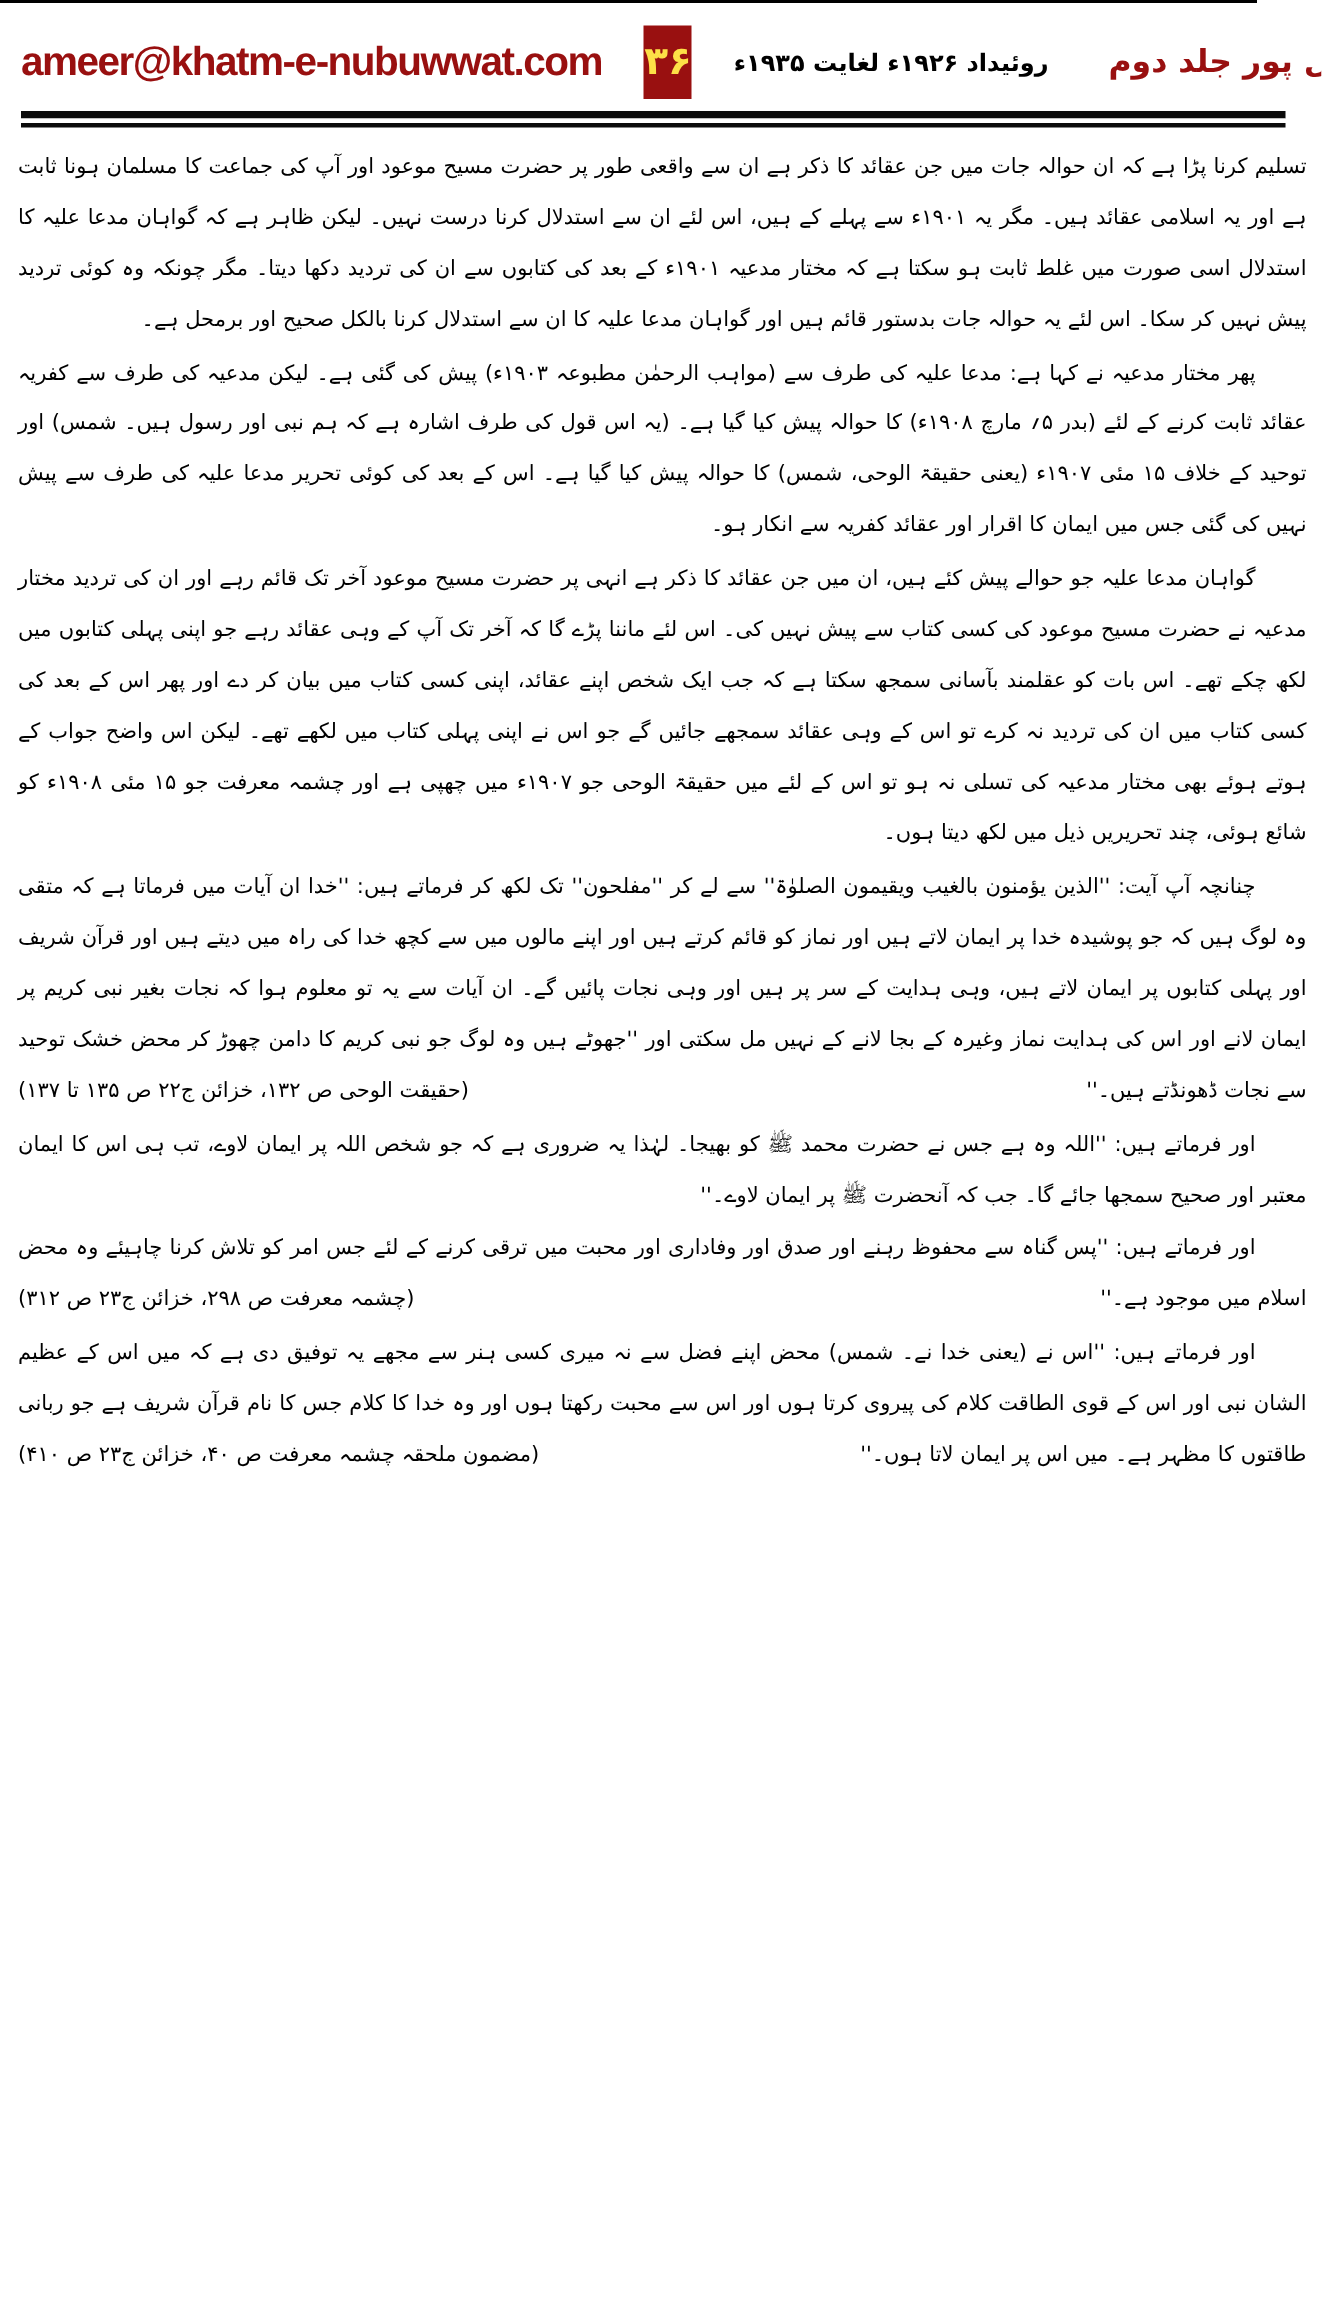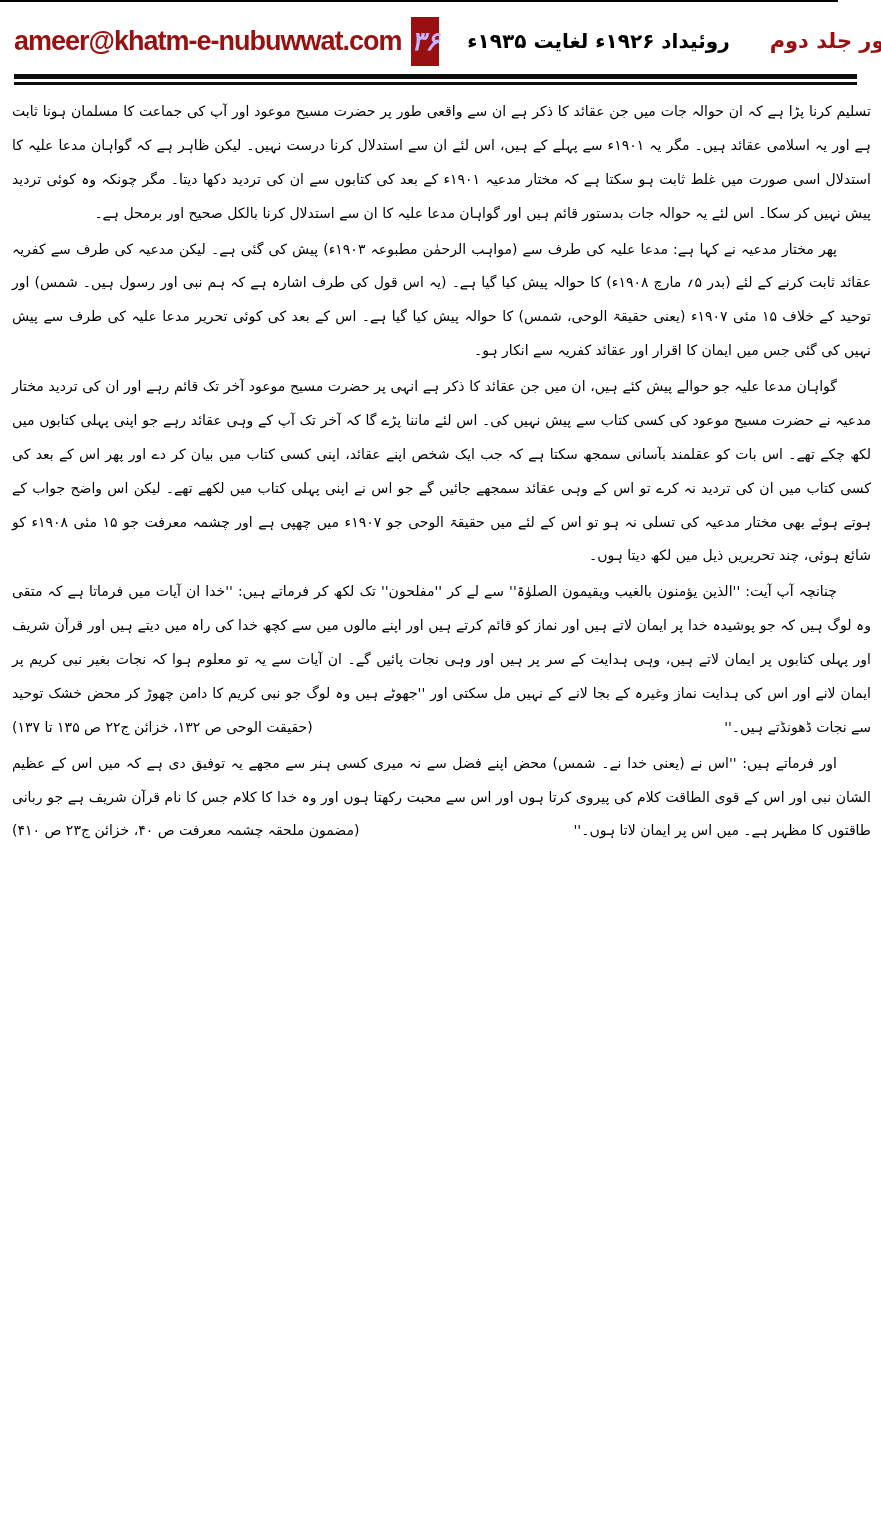--- a/index.html
+++ b/index.html
@@ -32,29 +32,28 @@
     font-family:"Liberation Sans","DejaVu Sans",sans-serif;
     font-weight:bold;font-size:27px;
     color:var(--accent);
     letter-spacing:-1px;
     white-space:nowrap;
   }
   .header-spacer{flex:1;}
   .page-badge{
     width:58px;height:49px;
     background:var(--accent);
-    color:#c4b5fd;
+    color:#fde047;
     display:flex;align-items:center;justify-content:center;
     font-size:26px;font-weight:bold;
-    margin:0 14px 0 10px;
-    font-style:italic;
+    margin:0 14px 0 28px;
   }
   .date-range{
     direction:rtl;
-    font-weight:bold;font-size:20px;
+    font-weight:bold;font-size:16px;
     color:#000;
     margin-left:14px;margin-right:40px;
     white-space:nowrap;
   }
   .book-title{
     direction:rtl;
     font-weight:bold;font-size:21px;
     color:var(--accent);
     white-space:nowrap;
     margin-right:4px;
@@ -114,18 +113,19 @@
     <div class="thick"></div>
     <div class="gap"></div>
     <div class="thin"></div>
   </div>
 
   <div class="content">
     <p><span>تسلیم کرنا پڑا ہے کہ ان حوالہ جات میں جن عقائد کا ذکر ہے ان سے واقعی طور پر حضرت مسیح موعود اور آپ کی جماعت کا مسلمان ہونا ثابت ہے اور یہ اسلامی عقائد ہیں۔ مگر یہ ۱۹۰۱ء سے پہلے کے ہیں، اس لئے ان سے استدلال کرنا درست نہیں۔ لیکن ظاہر ہے کہ گواہان مدعا علیہ کا استدلال اسی صورت میں غلط ثابت ہو سکتا ہے کہ مختار مدعیہ ۱۹۰۱ء کے بعد کی کتابوں سے ان کی تردید دکھا دیتا۔ مگر چونکہ وہ کوئی تردید پیش نہیں کر سکا۔ اس لئے یہ حوالہ جات بدستور قائم ہیں اور گواہان مدعا علیہ کا ان سے استدلال کرنا بالکل صحیح اور برمحل ہے۔</span></p>
     <p class="indent"><span>پھر مختار مدعیہ نے کہا ہے: مدعا علیہ کی طرف سے (مواہب الرحمٰن مطبوعہ ۱۹۰۳ء) پیش کی گئی ہے۔ لیکن مدعیہ کی طرف سے کفریہ عقائد ثابت کرنے کے لئے (بدر ۵؍ مارچ ۱۹۰۸ء) کا حوالہ پیش کیا گیا ہے۔ (یہ اس قول کی طرف اشارہ ہے کہ ہم نبی اور رسول ہیں۔ شمس) اور توحید کے خلاف ۱۵ مئی ۱۹۰۷ء (یعنی حقیقۃ الوحی، شمس) کا حوالہ پیش کیا گیا ہے۔ اس کے بعد کی کوئی تحریر مدعا علیہ کی طرف سے پیش نہیں کی گئی جس میں ایمان کا اقرار اور عقائد کفریہ سے انکار ہو۔</span></p>
     <p class="indent"><span>گواہان مدعا علیہ جو حوالے پیش کئے ہیں، ان میں جن عقائد کا ذکر ہے انہی پر حضرت مسیح موعود آخر تک قائم رہے اور ان کی تردید مختار مدعیہ نے حضرت مسیح موعود کی کسی کتاب سے پیش نہیں کی۔ اس لئے ماننا پڑے گا کہ آخر تک آپ کے وہی عقائد رہے جو اپنی پہلی کتابوں میں لکھ چکے تھے۔ اس بات کو عقلمند بآسانی سمجھ سکتا ہے کہ جب ایک شخص اپنے عقائد، اپنی کسی کتاب میں بیان کر دے اور پھر اس کے بعد کی کسی کتاب میں ان کی تردید نہ کرے تو اس کے وہی عقائد سمجھے جائیں گے جو اس نے اپنی پہلی کتاب میں لکھے تھے۔ لیکن اس واضح جواب کے ہوتے ہوئے بھی مختار مدعیہ کی تسلی نہ ہو تو اس کے لئے میں حقیقۃ الوحی جو ۱۹۰۷ء میں چھپی ہے اور چشمہ معرفت جو ۱۵ مئی ۱۹۰۸ء کو شائع ہوئی، چند تحریریں ذیل میں لکھ دیتا ہوں۔</span></p>
     <p class="indent"><span>چنانچہ آپ آیت: ''الذین یؤمنون بالغیب ویقیمون الصلوٰۃ'' سے لے کر ''مفلحون'' تک لکھ کر فرماتے ہیں: ''خدا ان آیات میں فرماتا ہے کہ متقی وہ لوگ ہیں کہ جو پوشیدہ خدا پر ایمان لاتے ہیں اور نماز کو قائم کرتے ہیں اور اپنے مالوں میں سے کچھ خدا کی راہ میں دیتے ہیں اور قرآن شریف اور پہلی کتابوں پر ایمان لاتے ہیں، وہی ہدایت کے سر پر ہیں اور وہی نجات پائیں گے۔ ان آیات سے یہ تو معلوم ہوا کہ نجات بغیر نبی کریم پر ایمان لانے اور اس کی ہدایت نماز وغیرہ کے بجا لانے کے نہیں مل سکتی اور ''جھوٹے ہیں وہ لوگ جو نبی کریم کا دامن چھوڑ کر محض خشک توحید سے نجات ڈھونڈتے ہیں۔''</span><span class="cite">(حقیقت الوحی ص ۱۳۲، خزائن ج۲۲ ص ۱۳۵ تا ۱۳۷)</span></p>
-    <p class="indent"></p>
+    <p class="indent"><span>اور فرماتے ہیں: ''اللہ وہ ہے جس نے حضرت محمد ﷺ کو بھیجا۔ لہٰذا یہ ضروری ہے کہ جو شخص اللہ پر ایمان لاوے، تب ہی اس کا ایمان معتبر اور صحیح سمجھا جائے گا۔ جب کہ آنحضرت ﷺ پر ایمان لاوے۔''</span></p>
+    <p class="indent"><span>اور فرماتے ہیں: ''پس گناہ سے محفوظ رہنے اور صدق اور وفاداری اور محبت میں ترقی کرنے کے لئے جس امر کو تلاش کرنا چاہیئے وہ محض اسلام میں موجود ہے۔''</span><span class="cite">(چشمہ معرفت ص ۲۹۸، خزائن ج۲۳ ص ۳۱۲)</span></p>
     <p class="indent"><span>اور فرماتے ہیں: ''اس نے (یعنی خدا نے۔ شمس) محض اپنے فضل سے نہ میری کسی ہنر سے مجھے یہ توفیق دی ہے کہ میں اس کے عظیم الشان نبی اور اس کے قوی الطاقت کلام کی پیروی کرتا ہوں اور اس سے محبت رکھتا ہوں اور وہ خدا کا کلام جس کا نام قرآن شریف ہے جو ربانی طاقتوں کا مظہر ہے۔ میں اس پر ایمان لاتا ہوں۔''</span><span class="cite">(مضمون ملحقہ چشمہ معرفت ص ۴۰، خزائن ج۲۳ ص ۴۱۰)</span></p>
   </div>
 
 
 </div>
 
 </body></html>

